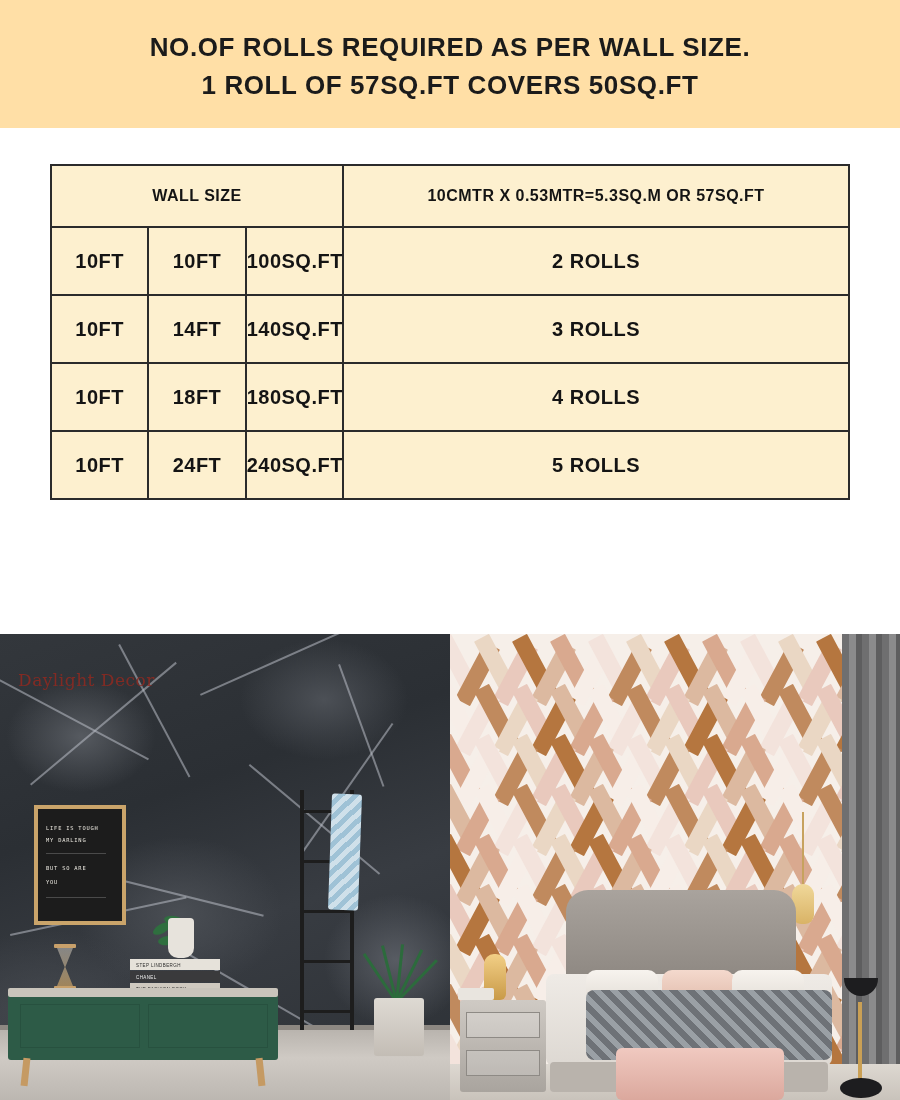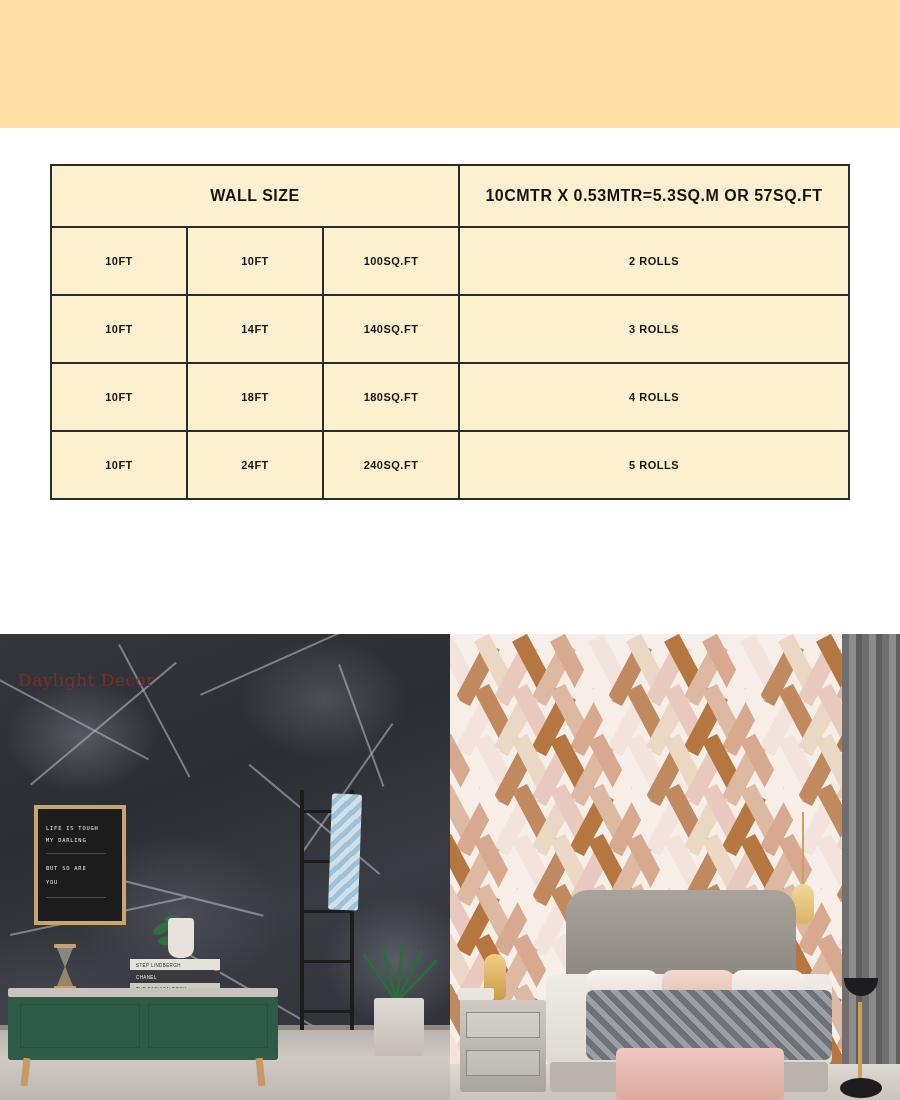--- a/index.html
+++ b/index.html
@@ -47,31 +47,31 @@
     border-collapse: collapse;
     table-layout: fixed;
   }
   table.roll-table td {
     border: 2px solid #2b2b2b;
     background: #fdf0cf;
     text-align: center;
     vertical-align: middle;
     color: #141414;
     font-weight: bold;
-    font-size: 11px;
+    font-size: 20px;
     letter-spacing: 0.5px;
     text-transform: uppercase;
     height: 68px;
   }
   table.roll-table tr.top-row td { height: 62px; font-size: 16px; }
   table.roll-table tr.head-row td { height: 66px; font-size: 15px; }
   .c-h { width: 102px; }
   .c-w { width: 102px; }
   .c-a { width: 154px; }
-  .c-r { width: 390px; margin-left: 23px; }
+  .c-r { width: 506px; margin-left: 23px; }
 
   
   .photos {
     position: absolute;
     left: 0;
     top: 634px;
     width: 900px;
     height: 466px;
     display: flex;
   }
@@ -371,20 +371,22 @@
     position: absolute; left: 0; bottom: 0; width: 100%; height: 36px;
     background: linear-gradient(180deg, #ddd8d1, #c9c3bb);
   }
 </style>
 </head>
 <body>
 
 <div class="page">
 
   <div class="banner">
+    <div class="banner-line">NO.OF ROLLS REQUIRED AS PER WALL SIZE.</div>
+    <div class="banner-line">1 ROLL OF 57SQ.FT COVERS 50SQ.FT</div>
   </div>
 
   <div class="table-wrap">
     <table class="roll-table">
       <tbody>
         <tr class="top-row">
           <td colspan="3">WALL SIZE</td>
           <td class="c-r">10CMTR X 0.53MTR=5.3SQ.M OR 57SQ.FT</td>
         </tr>
         <tr>

